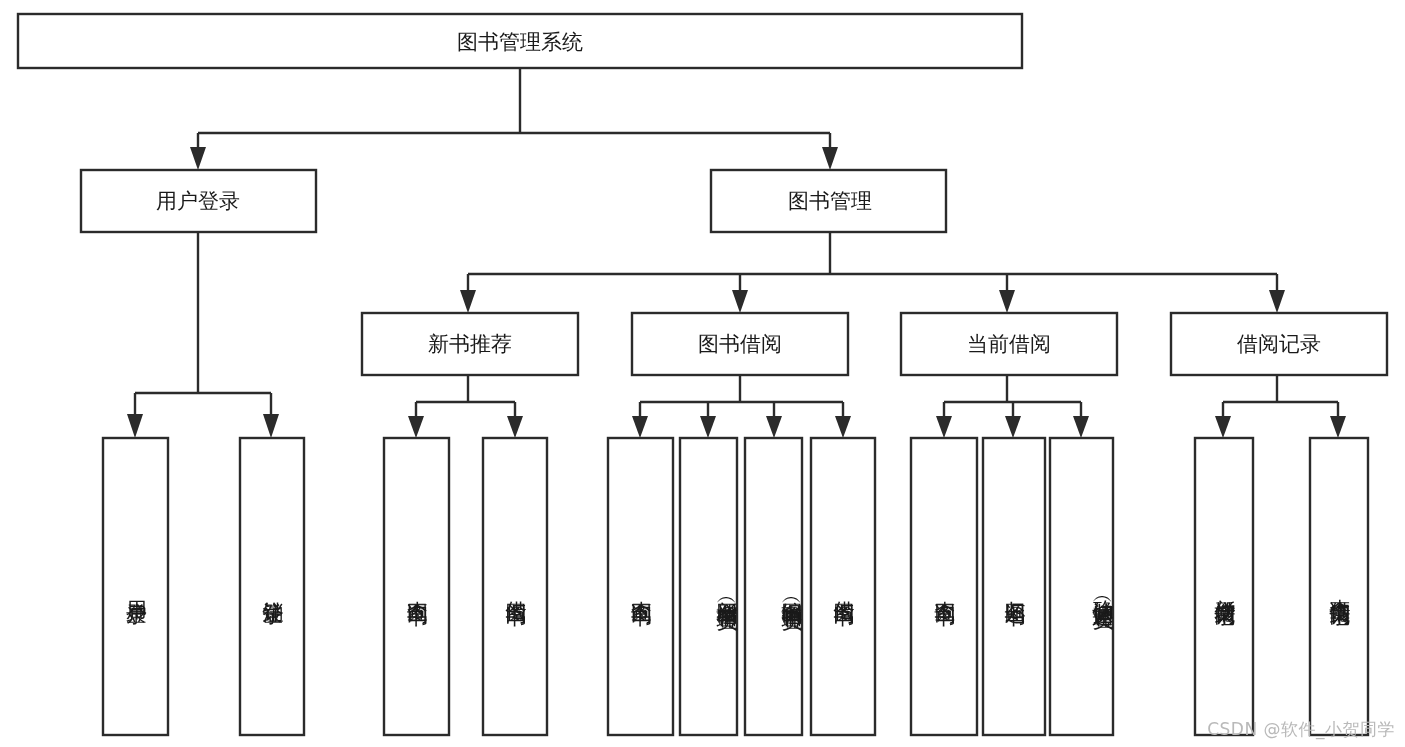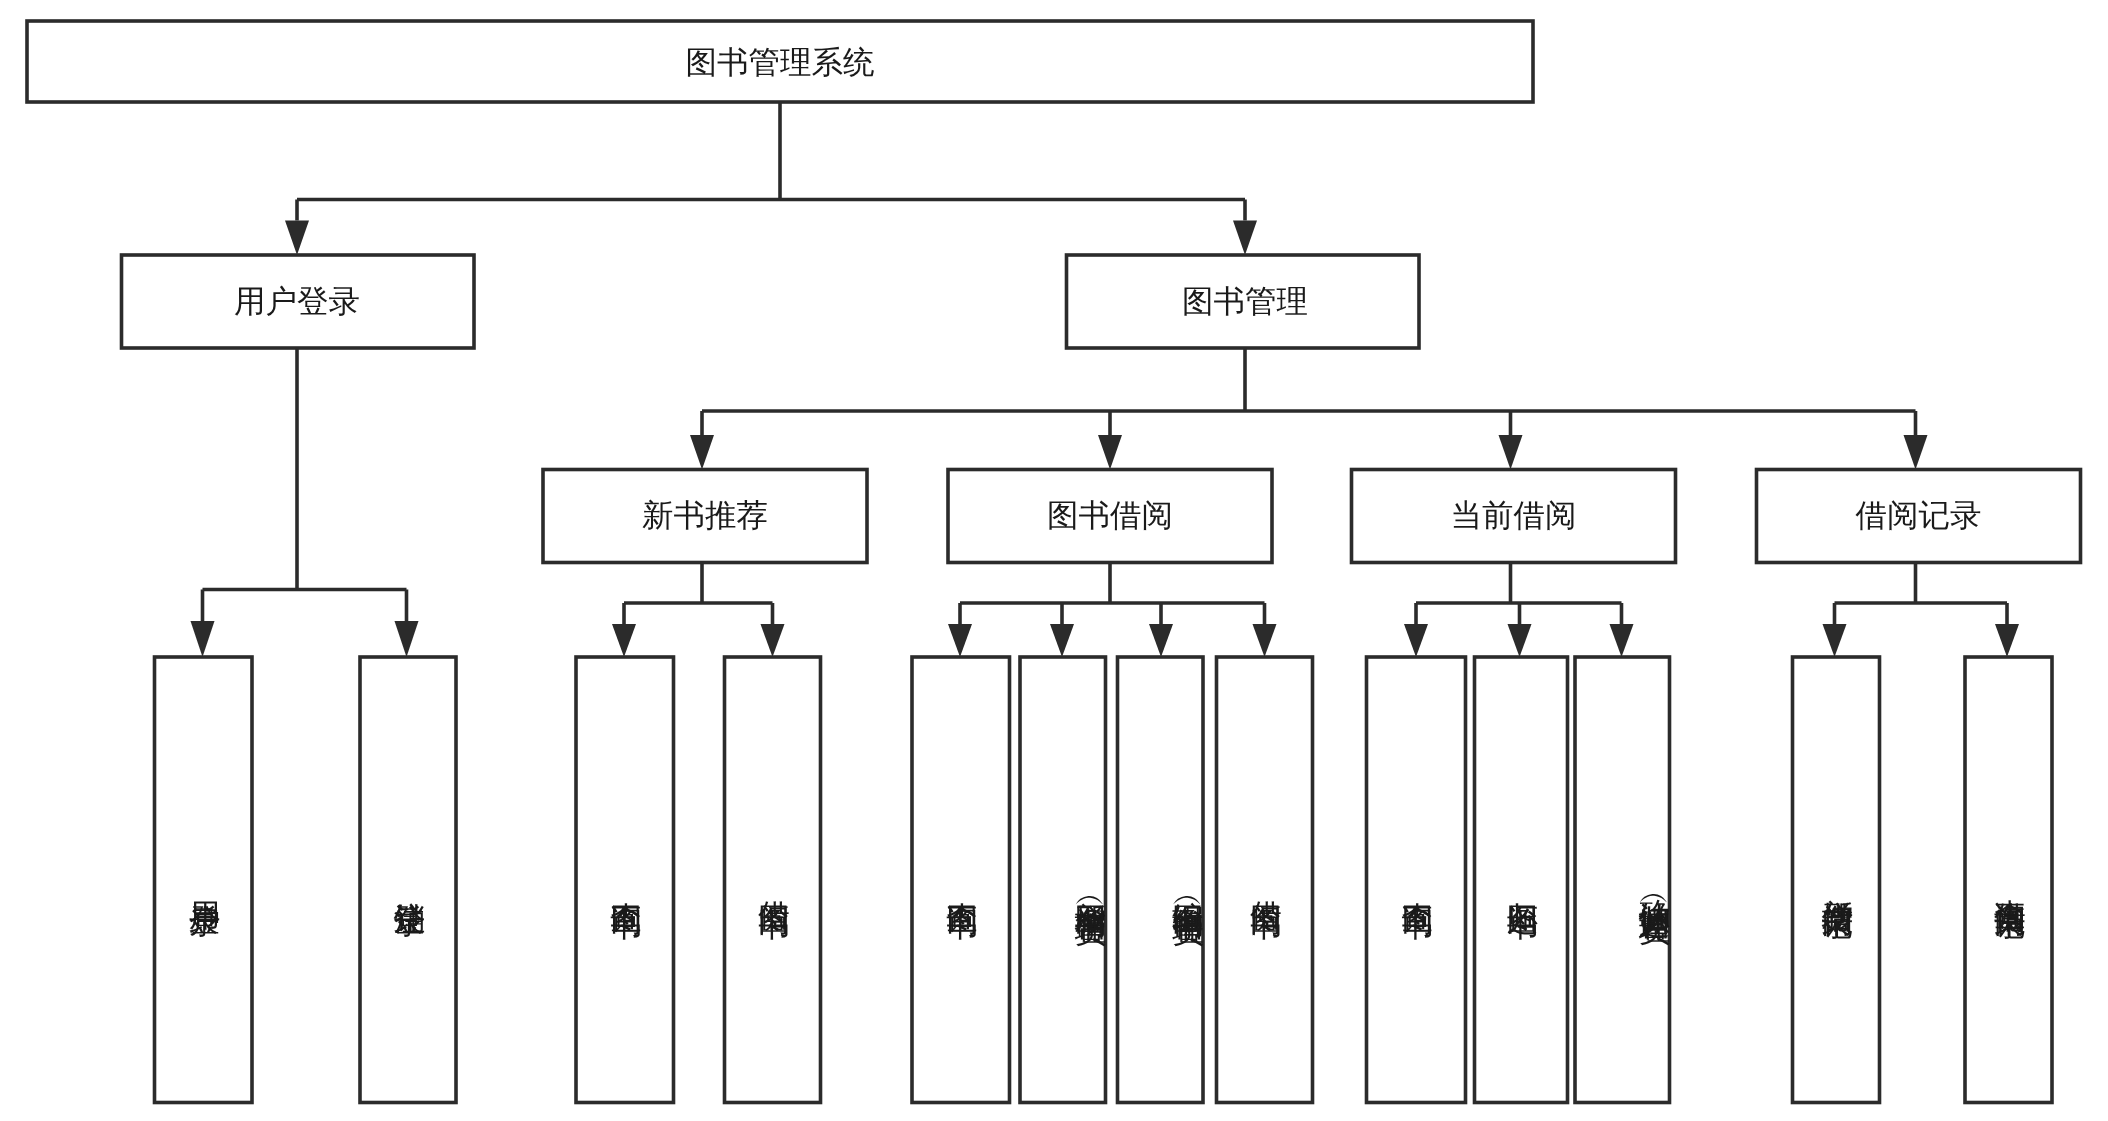--- a/index.html
+++ b/index.html
@@ -205,13 +205,14 @@
   <div class="leaf-label" style="left:745px; top:438px; width:57px; height:297px; align-items:flex-start; padding-top:8px; box-sizing:border-box;">编辑图书（管理员）</div>
   <div class="leaf-label" style="left:811px; top:438px; width:64px; height:297px;">借阅图书</div>
 
   <div class="leaf-label" style="left:911px; top:438px; width:66px; height:297px;">查询图书</div>
   <div class="leaf-label" style="left:983px; top:438px; width:62px; height:297px;">归还图书</div>
   <div class="leaf-label" style="left:1050px; top:438px; width:63px; height:297px; align-items:flex-start; padding-top:6px; box-sizing:border-box;">确认归还（管理员）</div>
 
   <div class="leaf-label" style="left:1195px; top:438px; width:58px; height:297px;">新增借阅记录</div>
   <div class="leaf-label" style="left:1310px; top:438px; width:58px; height:297px;">查询借阅记录</div>
 
+  <div class="watermark">CSDN @软件_小贺同学</div>
 </div>
 
 </body></html>

